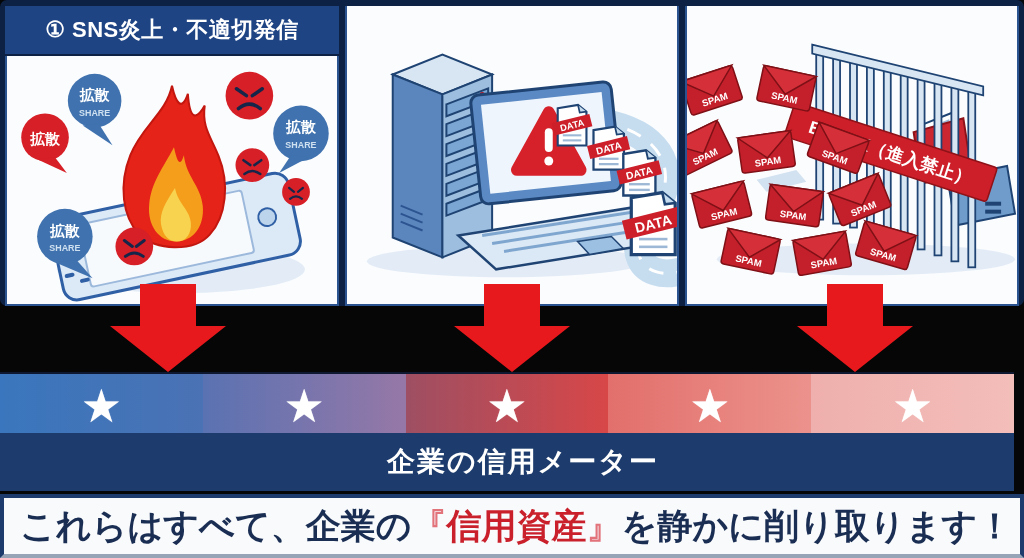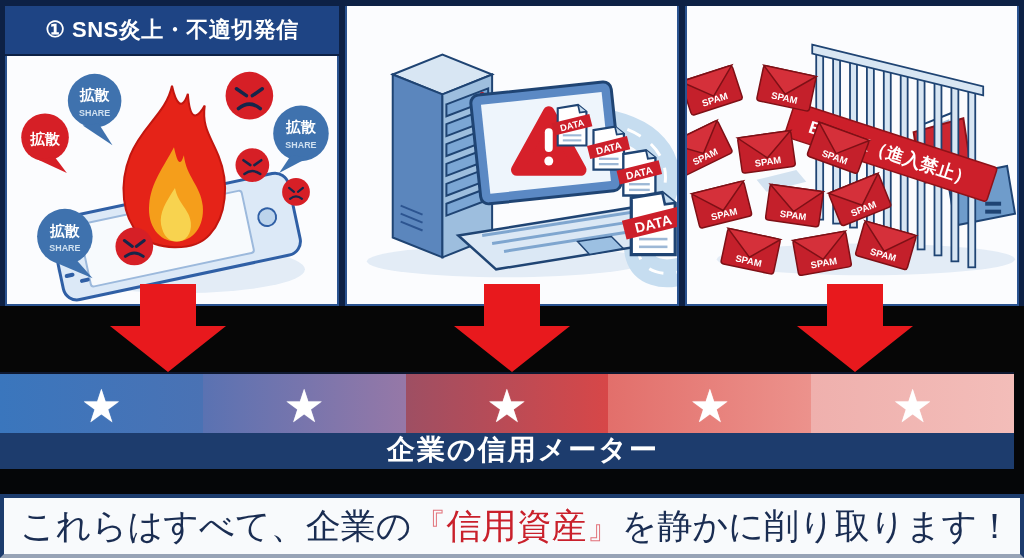--- a/index.html
+++ b/index.html
@@ -1,21 +1,21 @@
 <!DOCTYPE html>
 <html style="--header_blue: #1e4484; --frame_navy: #0d2145; --band_navy: #1d3c6d; --arrow_red: #e8191d; --highlight_red: #c9202b; --bracket_red: #e2737b; --bar_text: #1a2d52; --bubble_blue: #3f72ae; --spam_red: #c4202b; --flame_red: #e52318;"><head>
 <meta charset="utf-8">
 <style>
   html,body{margin:0;padding:0;background:#000;}
   *{box-sizing:border-box;font-family:"Liberation Sans",sans-serif;}
   .stage{position:relative;width:1024px;height:558px;background:#050608;overflow:hidden;}
 
   
   .panels-row{position:absolute;left:0;top:0;width:1024px;height:306px;
-    background:var(--frame_navy,#0d2145);display:flex;gap:6px;padding:6px 5px 0 5px;}
+    background:var(--frame_navy,#0d2145);display:flex;gap:6px;padding:6px 5px 0 5px;border-radius:7px;}
   .panel{flex:1;display:flex;flex-direction:column;min-width:0;}
   .panel-header{height:50px;background:var(--header_blue,#1e4484);
     display:flex;align-items:center;justify-content:center;
     border-bottom:2px solid #0d2145;}
   .panel-title{color:#fff;font-weight:bold;font-size:22px;letter-spacing:.5px;white-space:nowrap;}
   .panel-body{flex:1;background:#fbfcfe;border:2px solid #2a5390;border-top:none;position:relative;overflow:hidden;}
   .panel-body svg{position:absolute;inset:0;width:100%;height:100%;}
 
   
   .black-band{position:absolute;left:0;top:306px;width:1024px;height:66px;background:#060606;}
@@ -24,29 +24,29 @@
   .arrow{position:absolute;top:284px;width:116px;height:88px;z-index:5;}
   .arrow svg{width:100%;height:100%;display:block;}
   .arrow polygon{fill:var(--arrow_red,#e8191d);}
   .arrow-1{left:110px;} .arrow-2{left:454px;} .arrow-3{left:797px;}
 
   
   .meter-row{position:absolute;left:0;top:372px;width:1014px;height:61px;
     display:flex;border-top:2px solid #0e1830;}
   .meter-seg{flex:1;display:flex;align-items:center;justify-content:center;}
   .star{color:#fff;font-size:46px;line-height:1;transform:translateY(2px);text-shadow:0 0 1px rgba(255,255,255,.6);}
-  .meter-label-band{position:absolute;left:0;top:433px;width:1014px;height:36px;
-    background:var(--band_navy,#1d3c6d);display:flex;align-items:flex-end;justify-content:center;padding-left:32px;}
+  .meter-label-band{position:absolute;left:0;top:433px;width:1014px;height:58px;
+    background:var(--band_navy,#1d3c6d);display:flex;align-items:center;justify-content:center;padding-left:32px;}
   .meter-label{color:#fff;font-weight:bold;font-size:28px;letter-spacing:2px;}
 
   
   .bottom-bar{position:absolute;left:0;top:494px;width:1024px;height:64px;
     background:#f8fafc;border:4px solid var(--band_navy,#1e3a66);border-bottom:4px solid #97a3b6;
     display:flex;align-items:center;padding-left:16px;white-space:nowrap;}
-  .bottom-text{font-weight:normal;font-size:35px;letter-spacing:0px;color:var(--bar_text,#1a2d52);}
+  .bottom-text{font-weight:bold;font-size:35px;letter-spacing:0px;color:var(--bar_text,#1a2d52);}
   .bottom-text .hl{color:var(--highlight_red,#c9202b);}
   .bottom-text .bracket{color:var(--bracket_red,#e2737b);}
 
   svg text{font-family:"Liberation Sans",sans-serif;font-weight:bold;}
 </style>
 </head>
 <body>
 
 <div class="stage">
 

